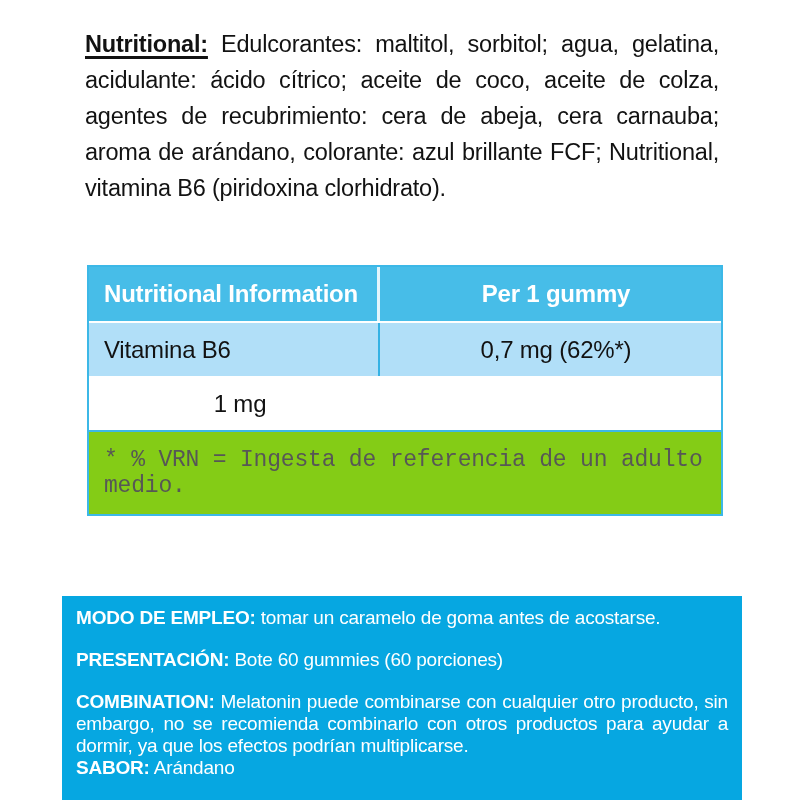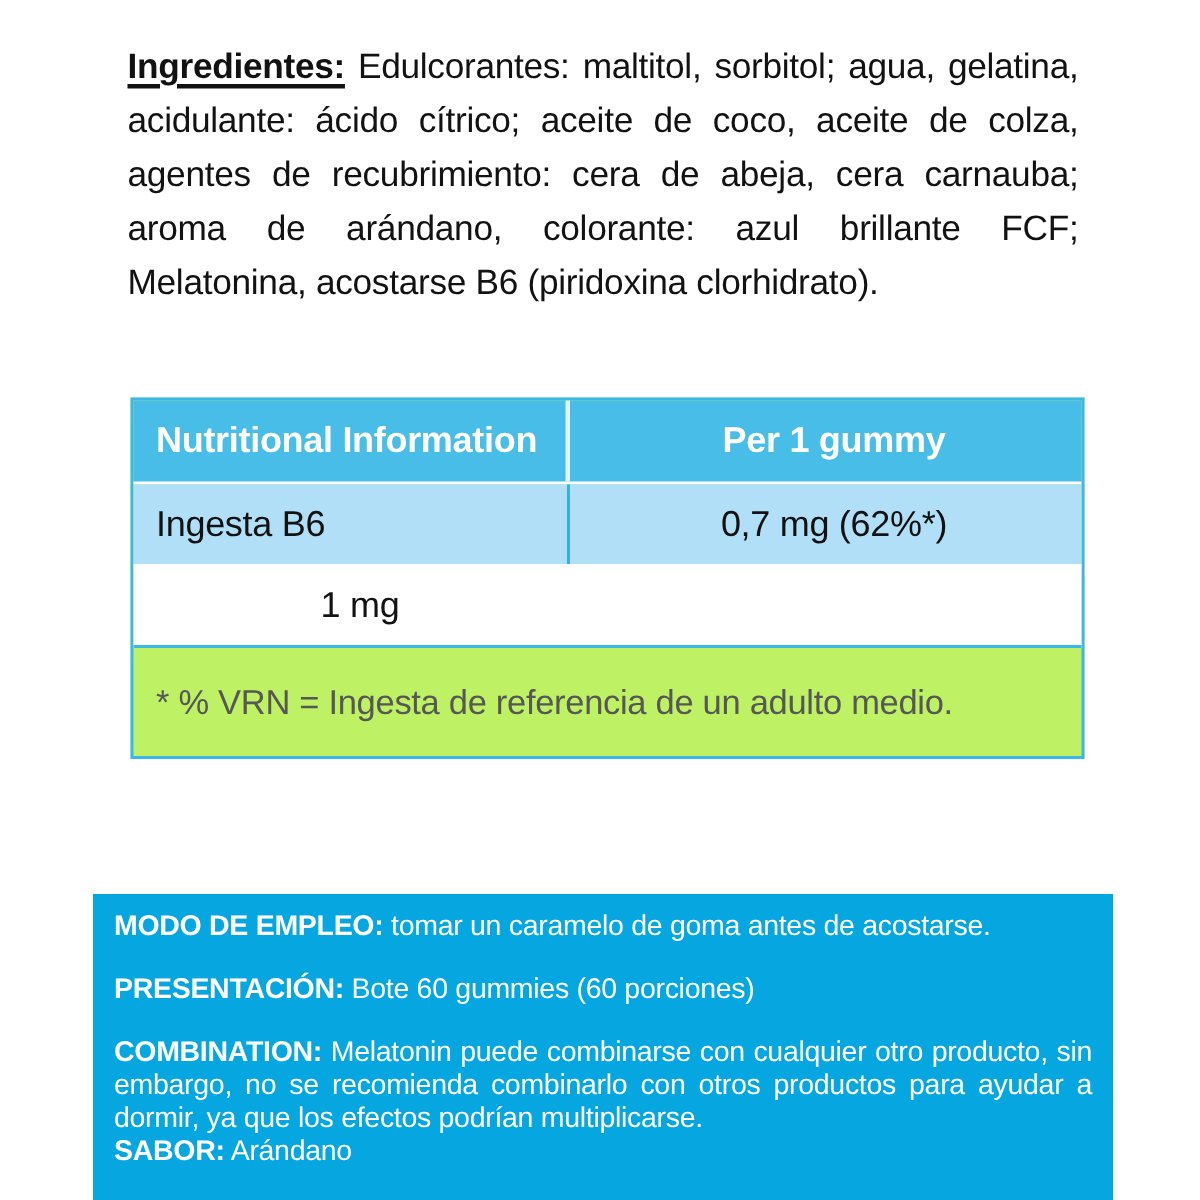--- a/index.html
+++ b/index.html
@@ -33,21 +33,21 @@
   }
 
   
   .ntable {
     position: absolute;
     left: 87px;
     top: 265px;
     width: 636px;
     box-sizing: border-box;
     border: 2.5px solid var(--table_border, #3CB8E7);
-    background: #bef264;
+    background: #84cc16;
   }
   .nrow { display: grid; grid-template-columns: 291px 1fr; }
   .nrow.nhead {
     background: var(--table_header_bg, #47BDE8);
     height: 54px;
     border-bottom: 2.5px solid #ffffff;
   }
   .nhead .ncell { color: #ffffff; font-weight: bold; }
   .nhead .ncell.nname { border-right: 3px solid rgba(255,255,255,0.85); }
   .nrow.alt {
@@ -66,27 +66,28 @@
   .ncell {
     display: flex;
     align-items: center;
     font-size: 24px;
     letter-spacing: -0.2px;
     color: var(--text, #121212);
   }
   .ncell.nname { padding-left: 15px; }
   .ncell.nval { justify-content: center; padding-left: 11px; }
   .nfoot {
-    height: 72px;
+    height: 82px;
     display: flex;
     align-items: center;
     padding-left: 15px;
     font-size: 23px;
     letter-spacing: -0.2px;
     color: var(--footnote_text, #575756);
+    font-family: Liberation Mono, monospace;
   }
 
   
   .usage {
     position: absolute;
     left: 62px;
     top: 569px;
     width: 680px;
     height: 280px;
     box-sizing: border-box;
@@ -102,30 +103,30 @@
     letter-spacing: -0.2px;
   }
   .uitem b { font-weight: bold; }
   .uitem.justify { text-align: justify; margin-bottom: 0; }
 </style>
 </head>
 <body>
 
 <div class="sheet">
 
-  <p class="ingredients"><span class="ing-label">Ingredientes:</span> <span> Edulcorantes: maltitol, sorbitol; agua, gelatina, acidulante: ácido cítrico; aceite de coco, aceite de colza, agentes de recubrimiento: cera de abeja, cera carnauba; aroma de arándano, colorante: azul brillante FCF; Melatonina, acostarse B6 (piridoxina clorhidrato).</span></p>
+  <p class="ingredients"><span class="ing-label">Nutritional:</span> <span> Edulcorantes: maltitol, sorbitol; agua, gelatina, acidulante: ácido cítrico; aceite de coco, aceite de colza, agentes de recubrimiento: cera de abeja, cera carnauba; aroma de arándano, colorante: azul brillante FCF; Nutritional, vitamina B6 (piridoxina clorhidrato).</span></p>
 
   <div class="ntable">
     <div class="nrow nhead">
       <div class="ncell nname">Nutritional Information</div>
       <div class="ncell nval">Per 1 gummy</div>
     </div>
 
     <div class="nrow alt">
-      <div class="ncell nname">Ingesta B6</div>
+      <div class="ncell nname">Vitamina B6</div>
       <div class="ncell nval">0,7 mg (62%*)</div>
     </div>
 
     <div class="nrow plain">
       <div class="ncell nval">1 mg</div>
     </div>
 
     <div class="nfoot">* % VRN = Ingesta de referencia de un adulto medio.</div>
   </div>
 

